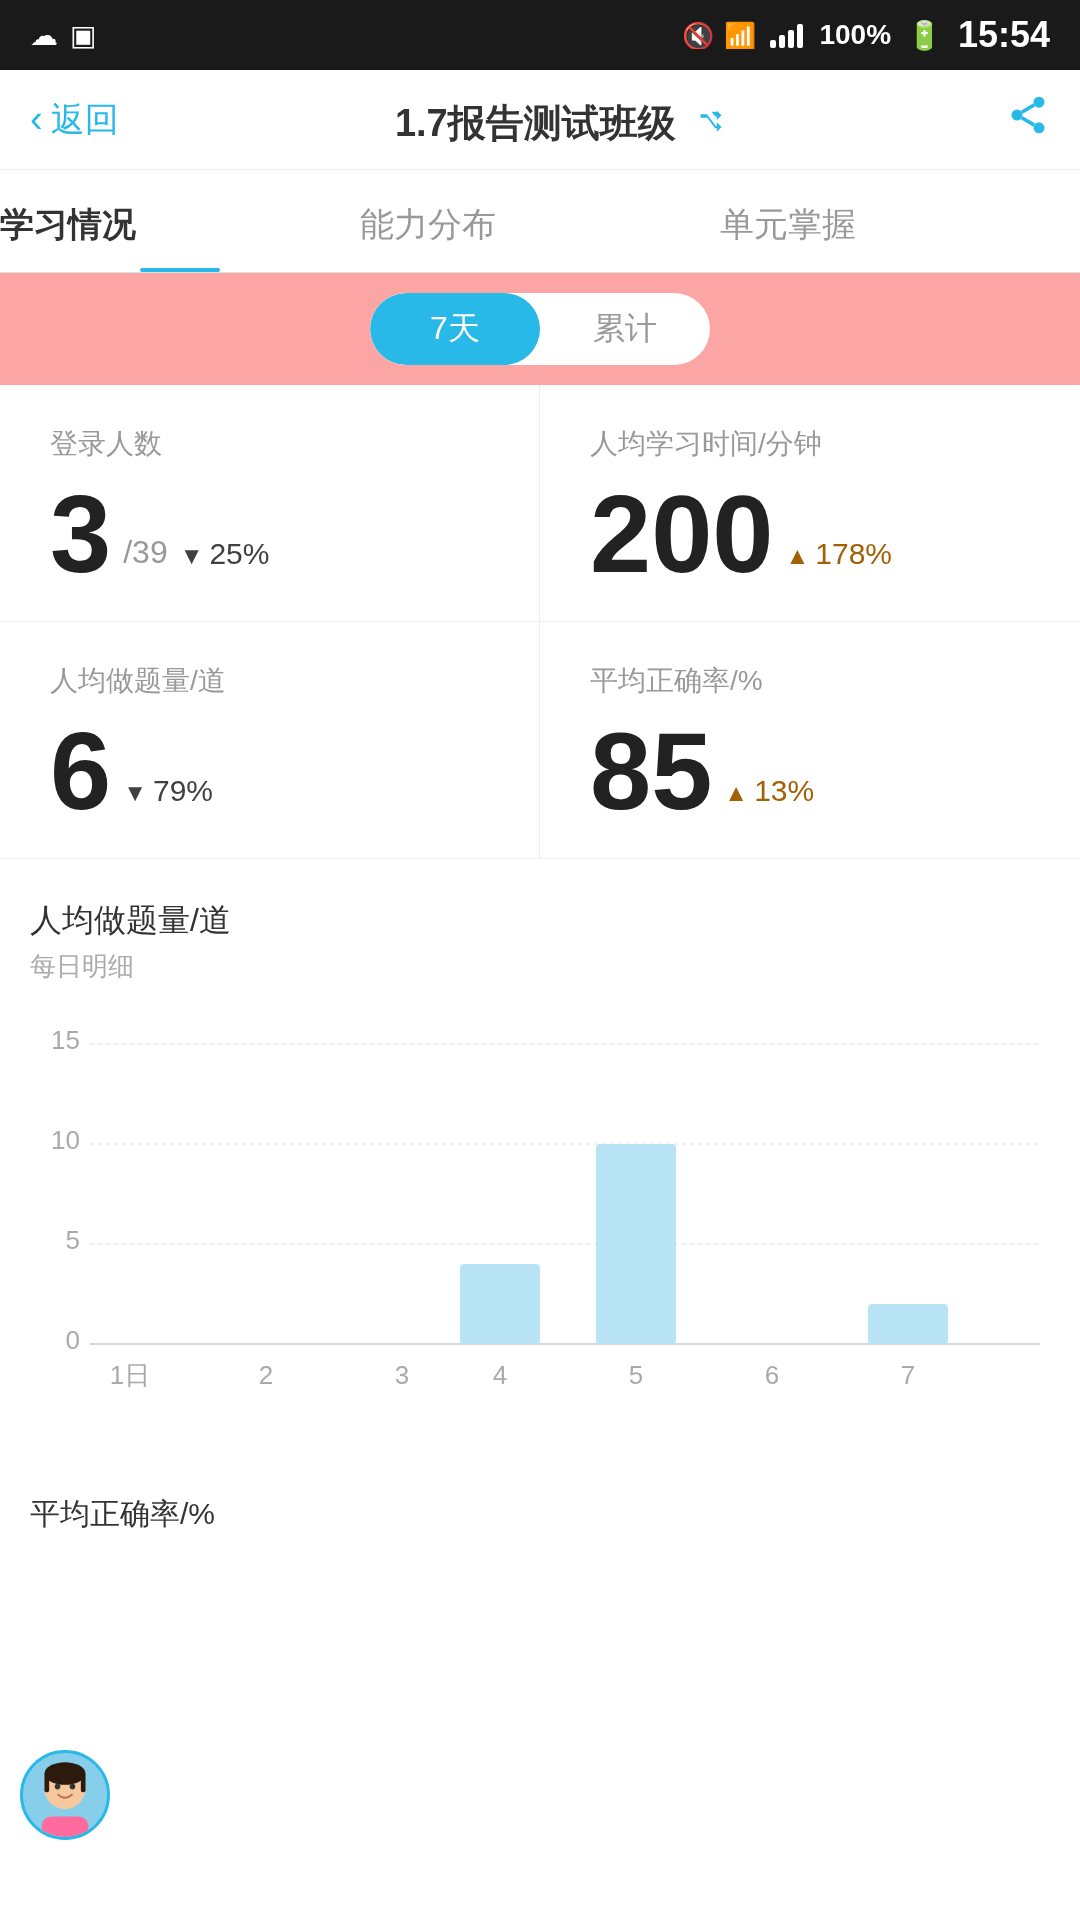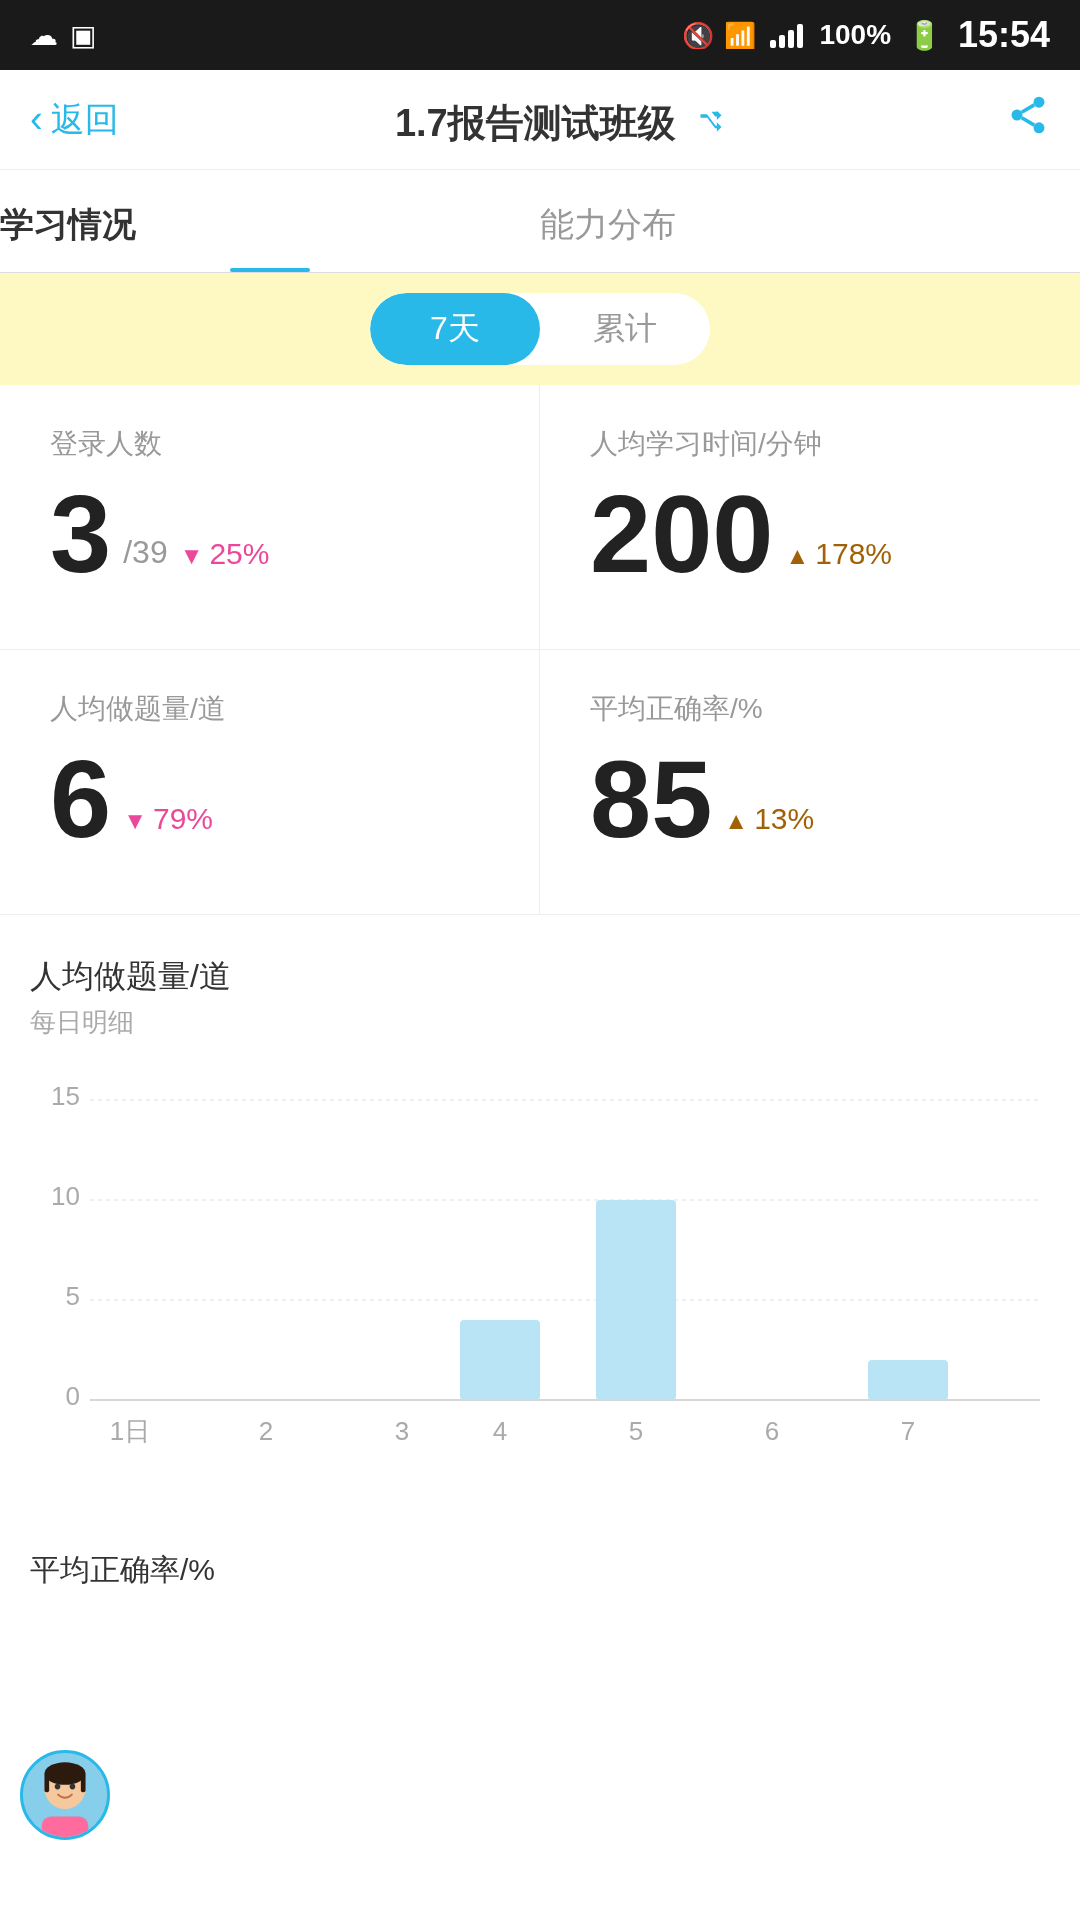--- a/index.html
+++ b/index.html
@@ -123,21 +123,21 @@
       left: 50%;
       transform: translateX(-50%);
       width: 80px;
       height: 4px;
       background: #29b9e8;
       border-radius: 2px;
     }
 
     
     .toggle-section {
-      background: #fef9c3;
+      background: #fca5a5;
       padding: 20px 30px;
       display: flex;
       justify-content: center;
     }
     .toggle-container {
       background: #fff;
       border-radius: 50px;
       display: flex;
       width: 340px;
       height: 72px;
@@ -160,21 +160,21 @@
       color: #999;
     }
 
     
     .stats-grid {
       display: grid;
       grid-template-columns: 1fr 1fr;
       border-bottom: 1px solid #eee;
     }
     .stat-cell {
-      padding: 40px 40px 60px 50px;
+      padding: 40px 40px 32px 50px;
       border-right: 1px solid #eee;
       border-bottom: 1px solid #eee;
     }
     .stat-cell:nth-child(2n) {
       border-right: none;
     }
     .stat-cell:nth-child(3),
     .stat-cell:nth-child(4) {
       border-bottom: none;
     }
@@ -200,21 +200,21 @@
       margin-bottom: 18px;
     }
     .stat-change {
       display: flex;
       align-items: center;
       gap: 6px;
       font-size: 30px;
       margin-bottom: 18px;
     }
     .stat-change.down {
-      color: #ec4899;
+      color: #404040;
     }
     .stat-change.up {
       color: #a16207;
     }
     .arrow-down::before {
       content: '▼';
       font-size: 24px;
     }
     .arrow-up::before {
       content: '▲';
@@ -325,20 +325,23 @@
   </div>
 </div>
 
 <div class="tabs">
   <div class="tab active">
     <span>学习情况</span>
   </div>
   <div class="tab">
     <span>能力分布</span>
   </div>
+  <div class="tab">
+    <span>单元掌握</span>
+  </div>
 </div>
 
 <div class="toggle-section">
   <div class="toggle-container">
     <div class="toggle-btn active">
       <span>7天</span>
     </div>
     <div class="toggle-btn inactive">
       <span>累计</span>
     </div>

